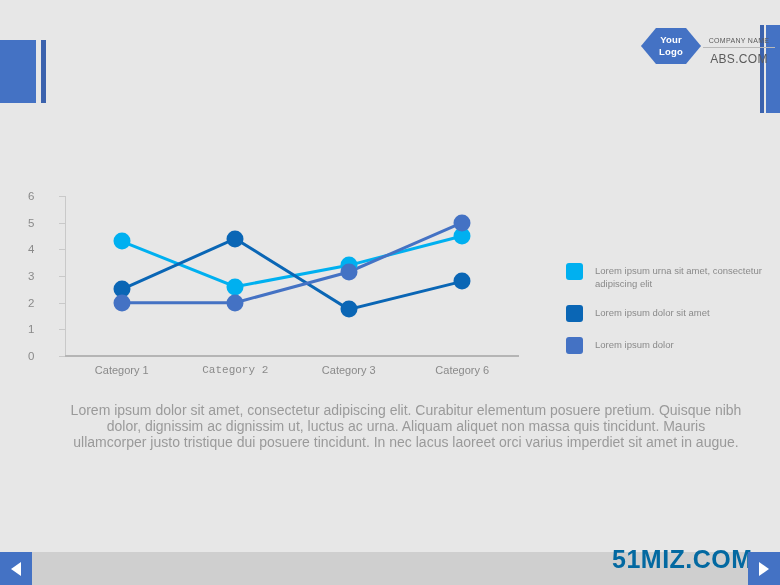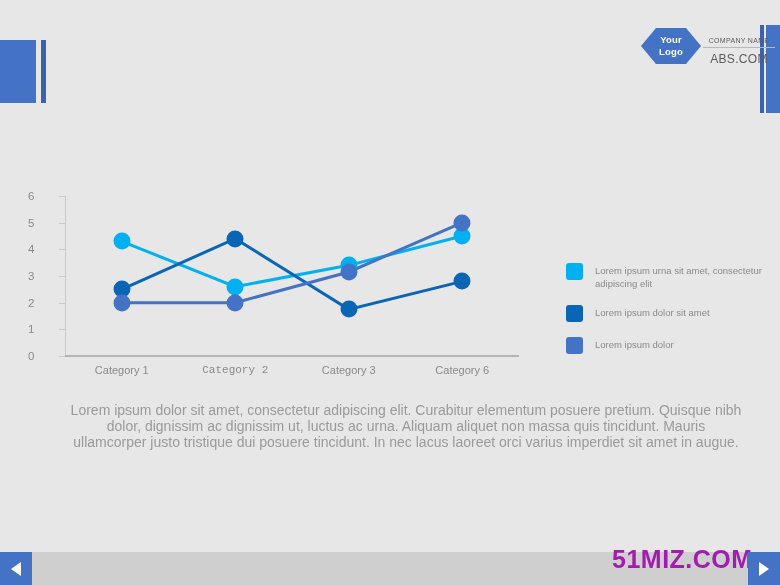--- a/index.html
+++ b/index.html
@@ -135,21 +135,21 @@
   .tri-l{
     width:0;height:0;border-top:7px solid transparent;border-bottom:7px solid transparent;
     border-right:10px solid #fff;
   }
   .tri-r{
     width:0;height:0;border-top:7px solid transparent;border-bottom:7px solid transparent;
     border-left:10px solid #fff;
   }
   .watermark{
     position:absolute;left:612px;top:545px;
-    font-size:25px;color:#a21caf;font-weight:bold;letter-spacing:.5px;
+    font-size:25px;color:#0369a1;font-weight:bold;letter-spacing:.5px;
   }
 </style>
 </head>
 <body>
 
 <div class="slide">
 
   <div class="tl-block"></div>
   <div class="tl-bar"></div>
   <div class="tr-bar"></div>

